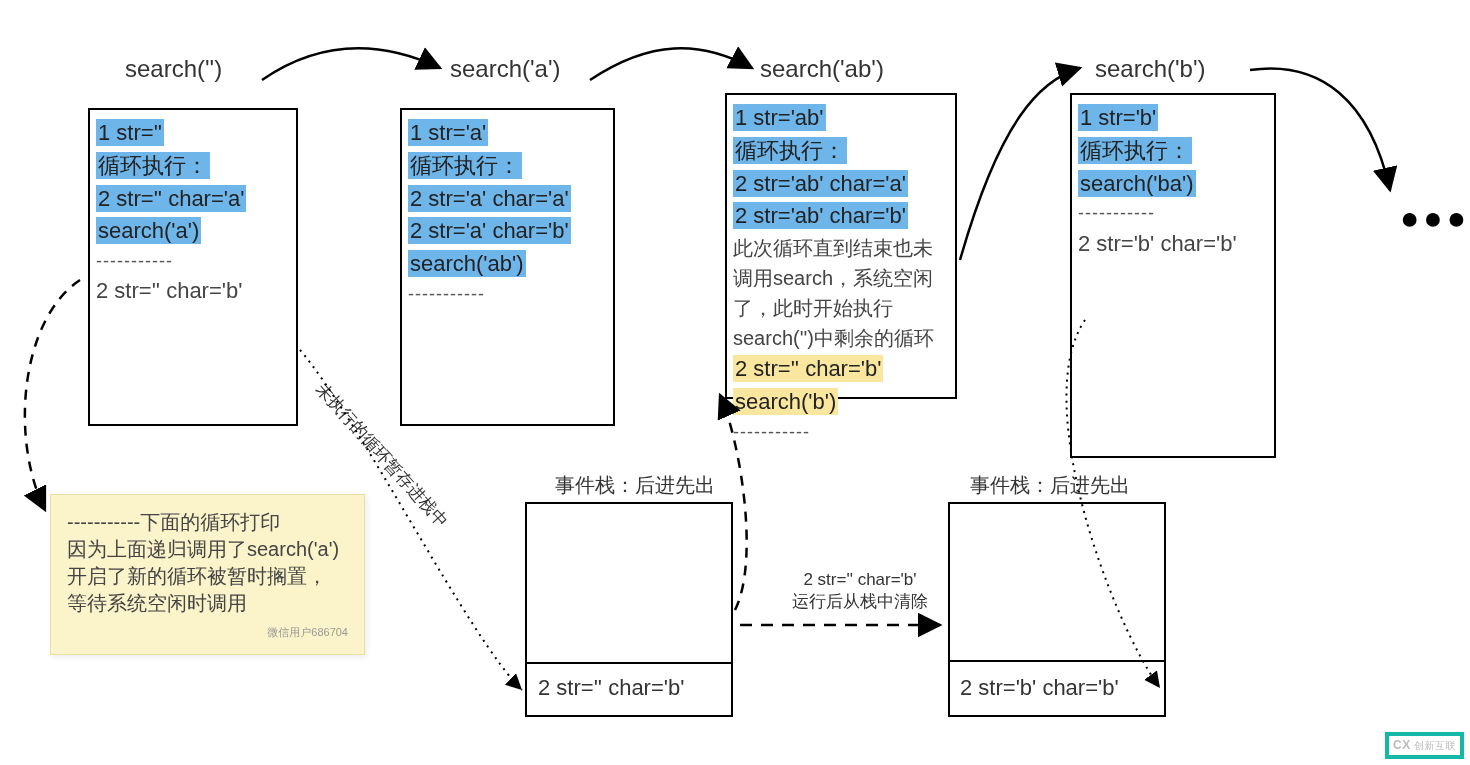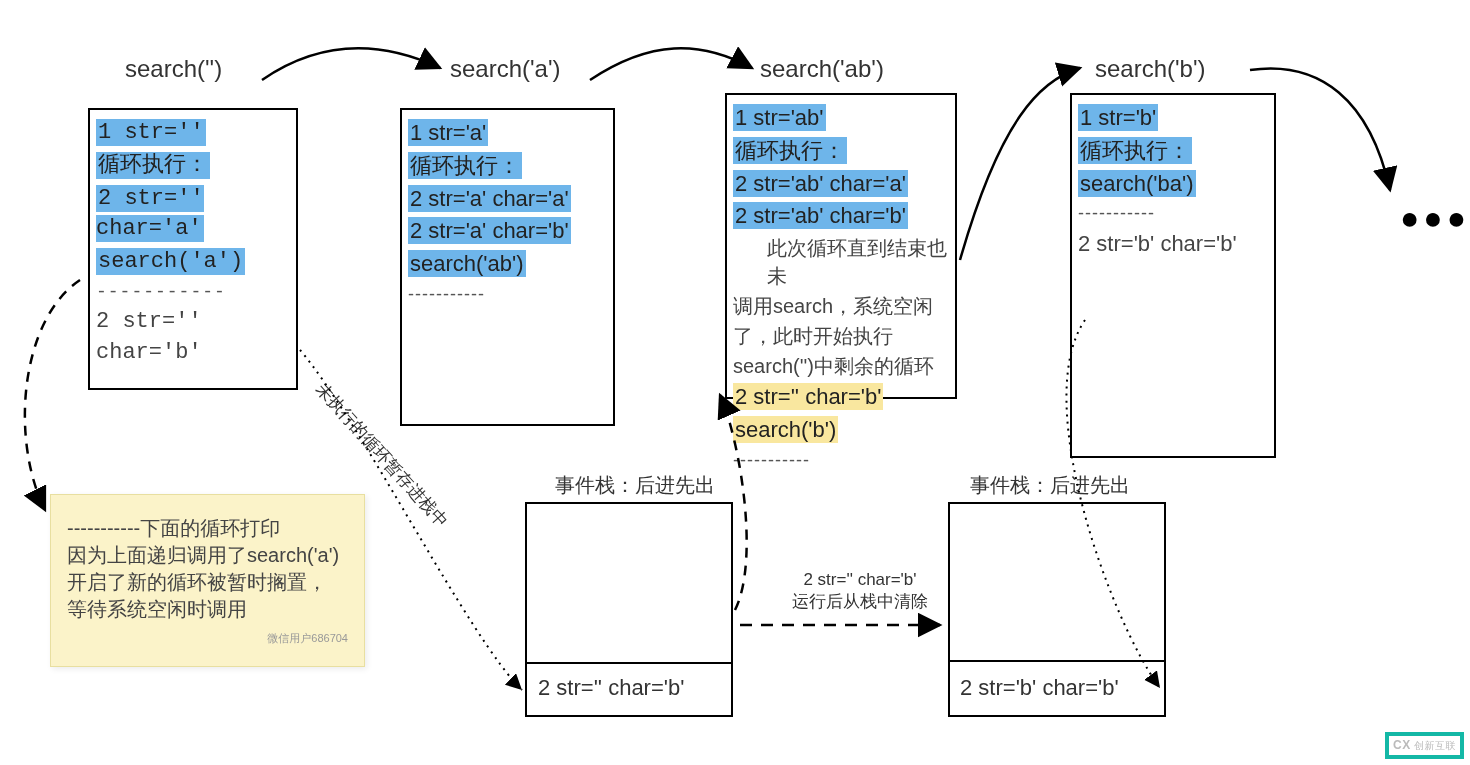--- a/index.html
+++ b/index.html
@@ -5,21 +5,21 @@
   * { box-sizing: border-box; margin: 0; padding: 0; }
   body { font-family: Arial, "Microsoft YaHei", sans-serif; background: #fff; width: 1470px; height: 765px; position: relative; overflow: hidden; }
   .canvas { position: relative; width: 1470px; height: 765px; }
   .title { position: absolute; font-size: 24px; color: #333; }
   .box { position: absolute; border: 2px solid #000; background: #fff; padding: 8px 6px; }
   .line { font-size: 22px; color: #333; line-height: 1.4; margin-bottom: 2px; }
   .hl-blue { background: #6eb5ea; color: #222; display: inline; padding: 1px 2px; }
   .hl-yellow { background: #f9e79f; color: #222; display: inline; padding: 1px 2px; }
   .plain { color: #444; }
   .dash { letter-spacing: 1px; color: #555; font-size: 18px; }
-  .note { position: absolute; background: #fbf3c9; border: 1px solid #e8dfa0; padding: 20px 16px; font-size: 20px; color: #444; box-shadow: 2px 2px 6px rgba(0,0,0,0.08); }
+  .note { position: absolute; background: #fbf3c9; border: 1px solid #e8dfa0; padding: 14px 16px; font-size: 20px; color: #444; box-shadow: 2px 2px 6px rgba(0,0,0,0.08); }
   .note-small { font-size: 11px; color: #999; text-align: right; margin-top: 8px; }
   .stack-title { position: absolute; font-size: 20px; color: #333; }
   .stack-box { position: absolute; border: 2px solid #000; background: #fff; }
   .stack-row { position: absolute; font-size: 22px; color: #333; }
   .stack-div { position: absolute; border-top: 2px solid #000; }
   .ellipsis { position: absolute; font-size: 32px; font-weight: bold; letter-spacing: 4px; }
   .diag-label { position: absolute; font-size: 17px; color: #333; transform: rotate(48deg); transform-origin: left top; }
   .stack-label { position: absolute; font-size: 17px; color: #333; text-align: center; }
   svg.arrows { position: absolute; left: 0; top: 0; width: 1470px; height: 765px; pointer-events: none; }
   .watermark { position: absolute; right: 6px; bottom: 6px; font-size: 10px; color: #bbb; border: 4px solid #14b8a6; padding: 2px 4px; letter-spacing: 0.5px; }
@@ -28,21 +28,21 @@
 </head>
 <body>
 
 <div class="canvas">
 
   <div class="title" style="left:125px; top:55px;">search('')</div>
   <div class="title" style="left:450px; top:55px;">search('a')</div>
   <div class="title" style="left:760px; top:55px;">search('ab')</div>
   <div class="title" style="left:1095px; top:55px;">search('b')</div>
 
-  <div class="box" style="left:88px; top:108px; width:210px; height:282px;font-family:Liberation Mono, monospace;">
+  <div class="box" style="left:88px; top:108px; width:210px; height:318px;">
     <div class="line"><span class="hl-blue">1 str=''</span></div>
     <div class="line"><span class="hl-blue">循环执行：</span></div>
     <div class="line"><span class="hl-blue">2 str='' char='a'</span></div>
     <div class="line"><span class="hl-blue">search('a')</span></div>
     <div class="line dash">-----------</div>
     <div class="line plain">2 str='' char='b'</div>
   </div>
 
   <div class="box" style="left:400px; top:108px; width:215px; height:318px;">
     <div class="line"><span class="hl-blue">1 str='a'</span></div>
@@ -51,21 +51,21 @@
     <div class="line"><span class="hl-blue">2 str='a' char='b'</span></div>
     <div class="line"><span class="hl-blue">search('ab')</span></div>
     <div class="line dash">-----------</div>
   </div>
 
   <div class="box" style="left:725px; top:93px; width:232px; height:306px;">
     <div class="line"><span class="hl-blue">1 str='ab'</span></div>
     <div class="line"><span class="hl-blue">循环执行：</span></div>
     <div class="line"><span class="hl-blue">2 str='ab' char='a'</span></div>
     <div class="line"><span class="hl-blue">2 str='ab' char='b'</span></div>
-    <div class="line plain" style="font-size:20px;margin-left:34px;">此次循环直到结束也未</div>
+    <div class="line plain" style="font-size:20px;">此次循环直到结束也未</div>
     <div class="line plain" style="font-size:20px;">调用search，系统空闲</div>
     <div class="line plain" style="font-size:20px;">了，此时开始执行</div>
     <div class="line plain" style="font-size:20px;">search('')中剩余的循环</div>
     <div class="line"><span class="hl-yellow">2 str='' char='b'</span></div>
     <div class="line"><span class="hl-yellow">search('b')</span></div>
     <div class="line dash">-----------</div>
   </div>
 
   <div class="box" style="left:1070px; top:93px; width:206px; height:365px;">
     <div class="line"><span class="hl-blue">1 str='b'</span></div>

